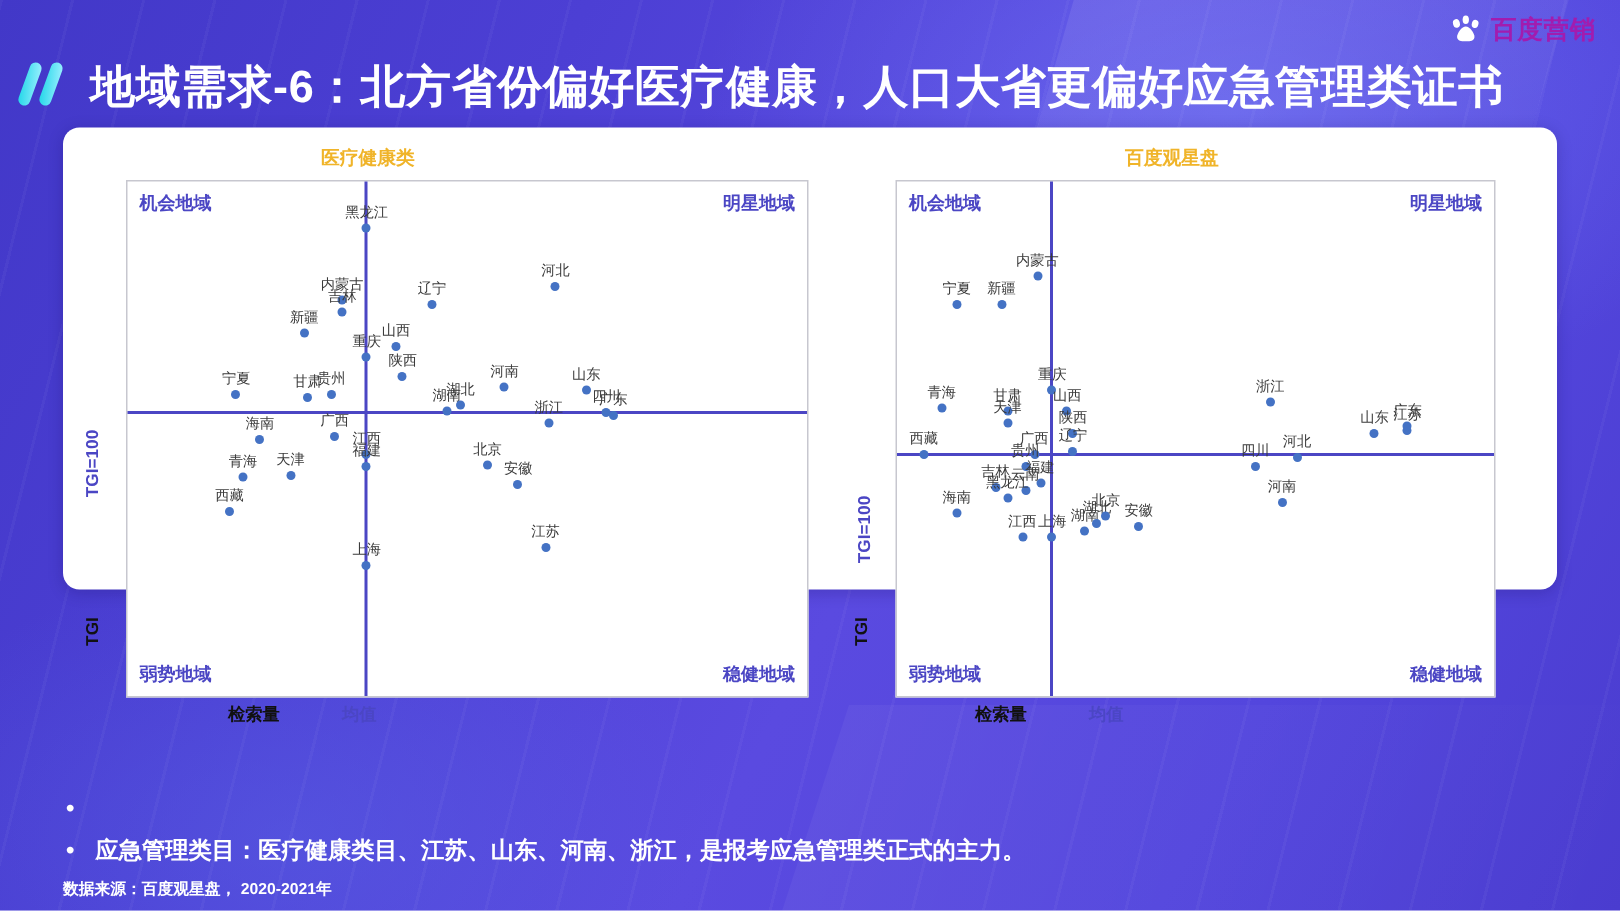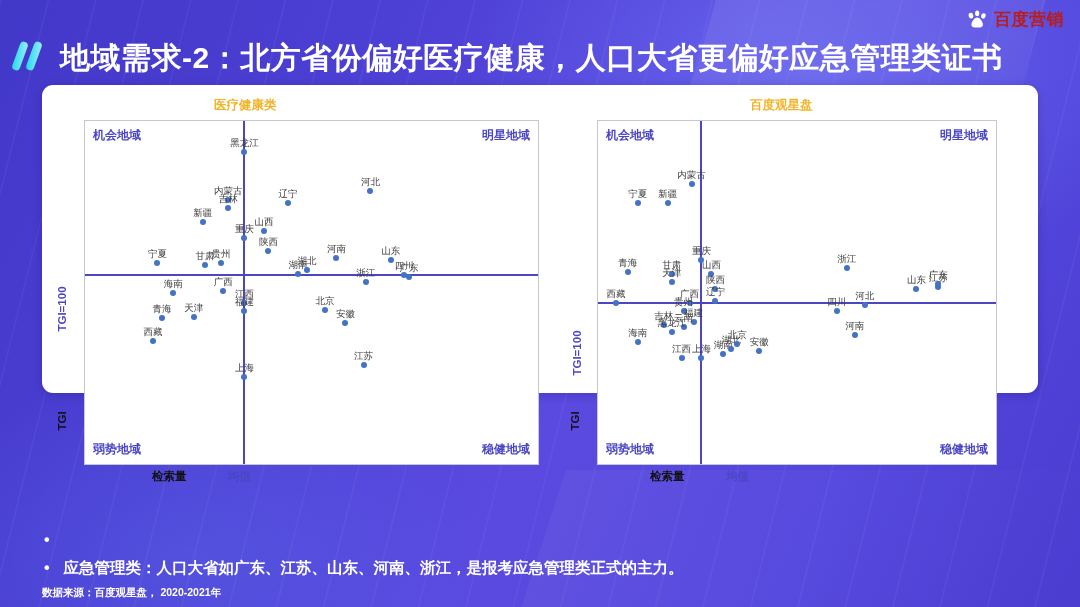--- a/index.html
+++ b/index.html
@@ -33,21 +33,21 @@
     position:absolute; left:540px; top:470px; width:560px; height:160px;
     background: linear-gradient(90deg, rgba(255,255,255,0.045), rgba(255,255,255,0));
     transform: skewX(-18deg);
     pointer-events:none;
   }
 
   
   .logo {
     position: absolute; right: 16px; top: 8px;
     display: flex; align-items: center; gap: 6px;
-    color: #b91c1c;
+    color: #a21caf;
     text-align: center;
   }
   .logo-mark { width: 22px; height: 22px; display:block; }
   .logo-text { font-size: 17px; font-weight: 700; letter-spacing: 0.5px; }
 
   
   .title-row {
     position: absolute; left: 0; top: 33px; width: 1080px; height: 50px;
     display: flex; align-items: center;
   }
@@ -167,21 +167,21 @@
       <defs>
         <linearGradient id="sl" x1="0" y1="1" x2="1" y2="0">
           <stop offset="0%" stop-color="#1fd6e8"></stop>
           <stop offset="100%" stop-color="#9df0ff"></stop>
         </linearGradient>
       </defs>
       <rect x="6" y="8" width="8" height="30" rx="4" fill="url(#sl)" transform="rotate(20 10 23)"></rect>
       <rect x="20" y="8" width="8" height="30" rx="4" fill="url(#sl)" transform="rotate(20 24 23)"></rect>
     </svg>
   </span>
-  <span class="title-text">地域需求-2：北方省份偏好医疗健康，人口大省更偏好应急管理类证书</span>
+  <span class="title-text">地域需求-6：北方省份偏好医疗健康，人口大省更偏好应急管理类证书</span>
 </div>
 
 <div class="card">
 
   <div class="chart-title left">医疗健康类</div>
   <div class="chart-title right">百度观星盘</div>
 
   <div class="plot left" id="plot-left">
     <div class="vline" id="vline-left" style="left: 157.55px;"></div>
     <div class="hline" id="hline-left" style="top: 153.35px;"></div>
@@ -333,17 +333,17 @@
   <div class="axis-x mean" style="left:684px; top:384px;">均值</div>
 
 </div>
 
 <div class="bullets">
   <div class="bullet">
     <span class="dotmark">•</span>
   </div>
   <div class="bullet">
     <span class="dotmark">•</span>
-    <span>应急管理类：人口大省如广东、江苏、山东、河南、浙江，是报考应急管理类正式的主力。</span>
+    <span>应急管理类目：医疗健康类目、江苏、山东、河南、浙江，是报考应急管理类正式的主力。</span>
   </div>
 </div>
 
 <div class="source">数据来源：百度观星盘， 2020-2021年</div>
 
 </body></html>

